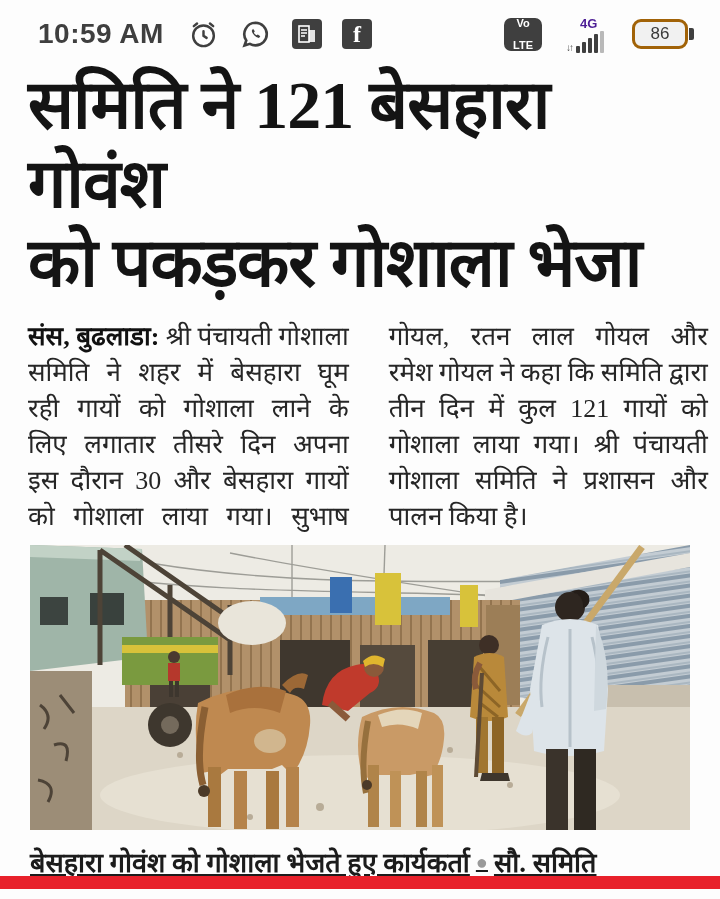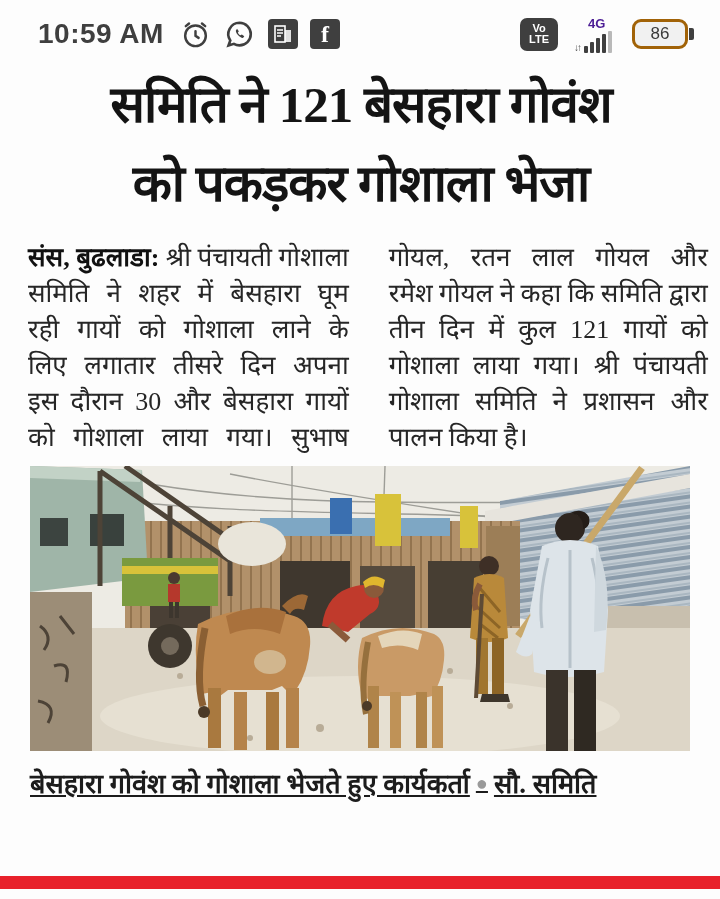--- a/index.html
+++ b/index.html
@@ -6,55 +6,54 @@
   html,body { width:720px; }
   body {
     width:720px; height:899px; position:relative; overflow:hidden;
     background:#fdfdfd;
     font-family:"Liberation Sans","DejaVu Sans",sans-serif;
     color:#1d1d1d;
   }
   
   .statusbar {
     height:62px; display:flex; align-items:center;
-    padding:6px 26px 0 38px; gap:12px; color:#3f3f3f;
+    padding:6px 26px 0 38px; gap:20px; color:#3f3f3f;
   }
   .sb-time { font-size:28px; font-weight:600; letter-spacing:.5px; margin-right:4px; }
   .sb-ico { display:flex; align-items:center; justify-content:center; }
   .sb-dark-app {
     width:30px; height:30px; background:#3f3f3f; border-radius:4px;
     display:flex; align-items:center; justify-content:center;
   }
   .fb-f { color:#fff; font-weight:700; font-size:24px; line-height:1; font-family:"Liberation Serif",serif; }
   .sb-spacer { flex:1; }
   .volte {
     width:38px; height:33px; background:#3f3f3f; border-radius:7px;
-    display:flex; flex-direction:column; align-items:center; justify-content:center;
+    display:flex; flex-direction:column; align-items:center; justify-content:space-between;
     color:#fff; font-size:11px; font-weight:700; line-height:11px;
   }
   .net { display:flex; flex-direction:column; align-items:flex-start; margin-left:4px; }
   .net-4g { font-size:13px; font-weight:600; color:#4c1d95; margin-left:14px; }
   .net-row { display:flex; align-items:flex-end; gap:2px; }
   .net-arrows { font-size:10px; color:#4a4a4a; letter-spacing:-2px; margin-right:2px; }
   .bar { width:4px; background:#3f3f3f; border-radius:1px; }
   .bar.muted { background:#b9b9b9; }
   .battery { display:flex; align-items:center; margin-left:8px; }
   .bat-body {
     width:56px; height:30px; border:3px solid #a16207; border-radius:9px;
     background:#f1f1f1; display:flex; align-items:center; justify-content:center;
     font-size:17px; color:#3a3a3a; font-weight:500;
   }
   .bat-nub { width:5px; height:12px; background:#3f3f3f; border-radius:0 2px 2px 0; margin-left:1px; }
 
   
   .headline {
     margin:4px 26px 0 28px; font-weight:700; color:#141414;
-    font-size:51px; line-height:79px; letter-spacing:-1px;
+    font-size:68px; line-height:79px; letter-spacing:-1px;
     font-family:"Liberation Serif","DejaVu Serif",serif;
-    text-align:center;
   }
 
   
   .article-body {
     display:flex; gap:40px; margin:16px 28px 0 28px;
     font-family:"Liberation Serif","DejaVu Serif",serif;
   }
   .col { flex:1; font-size:26px; line-height:36px; color:#262626; }
   .body-line { text-align:justify; text-align-last:justify; white-space:nowrap; }
   .body-line.last { text-align-last:left; }

